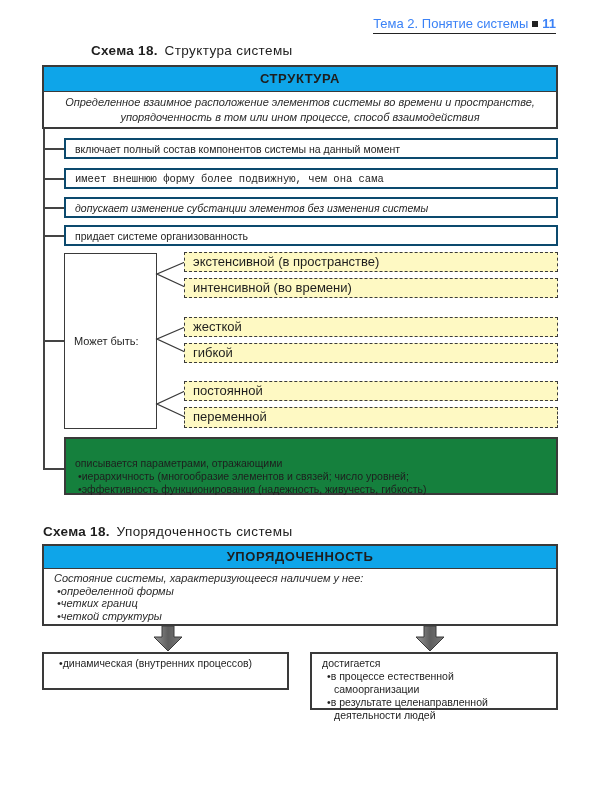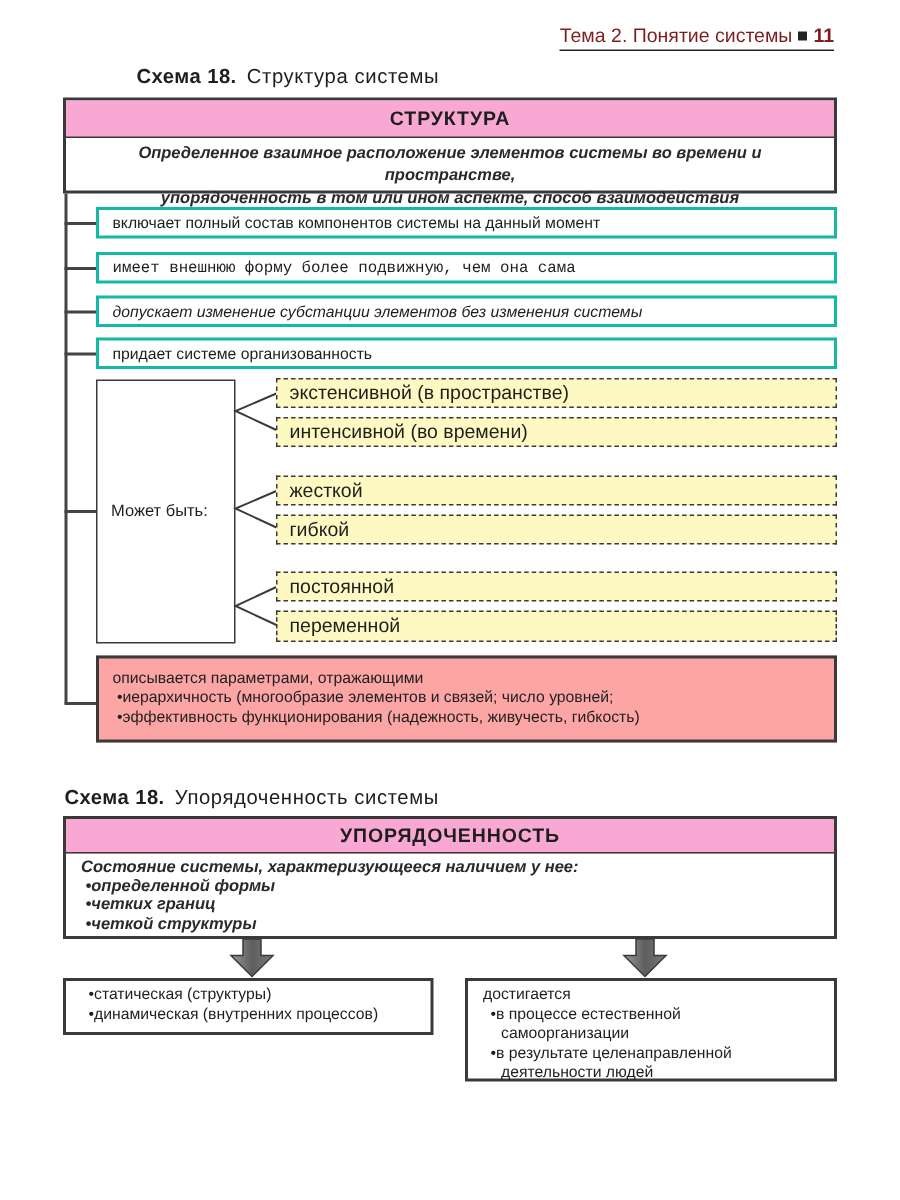--- a/index.html
+++ b/index.html
@@ -1,54 +1,54 @@
 <!DOCTYPE html>
 <html><head>
   <meta charset="utf-8">
   <style>
     * { box-sizing: border-box; margin: 0; padding: 0; }
     html, body { width: 600px; height: 800px; background: #ffffff; overflow: hidden; }
     body { position: relative; font-family: "Liberation Sans", "DejaVu Sans", sans-serif; color: #1e1e1e; }
 
     .running-header {
       position: absolute; top: 16px; right: 44px;
-      font-size: 13px; color: #7f1d1d; padding-bottom: 2px;
+      font-size: 13px; color: #3b82f6; padding-bottom: 2px;
       border-bottom: 1.5px solid #222;
       white-space: nowrap;
     }
     .running-header .sq { display: inline-block; width: 6px; height: 6px; background: #222; margin: 0 4px 2px 4px; vertical-align: middle; }
     .running-header .num { font-weight: bold; }
 
     .scheme-caption {
       position: absolute; left: 43px; font-size: 13.5px; white-space: nowrap;
     }
     .scheme-caption .lbl { font-weight: bold; letter-spacing: 0.3px; }
     .scheme-caption .ttl { letter-spacing: 0.4px; margin-left: 3px; }
 
     .box { position: absolute; border: 2px solid #3a3a3a; background: #fff; }
     .main-box .hdr {
-      height: 25px; background: #f9a8d4; border-bottom: 1.5px solid #3a3a3a;
+      height: 25px; background: #0ea5e9; border-bottom: 1.5px solid #3a3a3a;
       text-align: center; font-weight: bold; font-size: 13px; line-height: 24px; letter-spacing: 0.6px;
     }
     .main-box .def {
-      font-style: italic; font-size: 11px; text-align: center; line-height: 15px; padding: 3px 8px 0 8px; color: #2a2a2a; font-weight: bold;
+      font-style: italic; font-size: 11px; text-align: center; line-height: 15px; padding: 3px 8px 0 8px; color: #2a2a2a;
     }
     .main-box .def-left { text-align: left; padding: 3px 10px 0 10px; }
     .main-box .def-left .bullet { padding-left: 3px; }
 
     .vline { position: absolute; width: 1.5px; background: #444; }
     .hline { position: absolute; height: 1.5px; background: #444; }
 
-    .prop-box { position: absolute; border: 2px solid #14b8a6; background: #fff; font-size: 10.5px; line-height: 16px; padding: 1px 9px; white-space: nowrap; }
+    .prop-box { position: absolute; border: 2px solid #0c4a6e; background: #fff; font-size: 10.5px; line-height: 16px; padding: 1px 9px; white-space: nowrap; }
 
     .maybe-box { position: absolute; border: 1.5px solid #3a3a3a; background: #fff; font-size: 11px; display: flex; align-items: center; padding-left: 9px; }
 
     .dash-box { position: absolute; border: 1.5px dashed #3a3a3a; background: #fef9c3; font-size: 13px; line-height: 17px; padding: 0 8px; }
 
-    .multi-box { position: absolute; border: 2px solid #3a3a3a; background: #fca5a5; font-size: 10.5px; line-height: 13px; padding: 7px 9px; }
+    .multi-box { position: absolute; border: 2px solid #3a3a3a; background: #15803d; font-size: 10.5px; line-height: 13px; padding: 18px 9px; }
     .multi-box .bl { padding-left: 3px; }
     .multi-box .cont { padding-left: 10px; }
 
     svg.connectors { position: absolute; left: 0; top: 0; width: 600px; height: 800px; pointer-events: none; }
 
     .result-box { position: absolute; border: 2px solid #3a3a3a; background: #fff; font-size: 10.5px; line-height: 13px; padding: 3px 10px; }
     .result-box .bl { padding-left: 5px; }
     .result-box .cont { padding-left: 12px; }
   </style>
 </head>
@@ -60,21 +60,21 @@
 
 <div class="scheme-caption" style="top:43px;margin-left:48px;">
   <span class="lbl">Схема 18.</span>
   <span class="ttl">Структура системы</span>
 </div>
 
 <div class="box main-box" style="left:42px; top:65px; width:516px; height:64px;">
   <div class="hdr">СТРУКТУРА</div>
   <div class="def">
     <div>Определенное взаимное расположение элементов системы во времени и пространстве,</div>
-    <div>упорядоченность в том или ином аспекте, способ взаимодействия</div>
+    <div>упорядоченность в том или ином процессе, способ взаимодействия</div>
   </div>
 </div>
 
 <div class="vline" style="left:43px; top:129px; height:340px;"></div>
 <div class="hline" style="left:43px; top:148px; width:22px;"></div>
 <div class="hline" style="left:43px; top:178px; width:22px;"></div>
 <div class="hline" style="left:43px; top:207px; width:22px;"></div>
 <div class="hline" style="left:43px; top:235px; width:22px;"></div>
 <div class="hline" style="left:43px; top:340px; width:22px;"></div>
 <div class="hline" style="left:43px; top:468px; width:22px;"></div>
@@ -132,23 +132,22 @@
       <stop offset="1" stop-color="#7a7a7a"></stop>
     </linearGradient>
   </defs>
   <g fill="url(#arrowGrad)" stroke="#3a3a3a" stroke-width="1">
     <polygon points="162,626 174,626 174,637 182,637 168,651 154,637 162,637"></polygon>
     <polygon points="424,626 436,626 436,637 444,637 430,651 416,637 424,637"></polygon>
   </g>
 </svg>
 
 <div class="result-box" style="left:42px; top:652px; width:247px; height:38px;">
-  <div class="bl">•<span>статическая (структуры)</span></div>
   <div class="bl">•<span>динамическая (внутренних процессов)</span></div>
 </div>
 
-<div class="result-box" style="left:310px; top:652px; width:248px; height:69px;">
+<div class="result-box" style="left:310px; top:652px; width:248px; height:58px;">
   <div>достигается</div>
   <div class="bl">•<span>в процессе естественной</span></div>
   <div class="cont">самоорганизации</div>
   <div class="bl">•<span>в результате целенаправленной</span></div>
   <div class="cont">деятельности людей</div>
 </div>
 
 </body></html>

